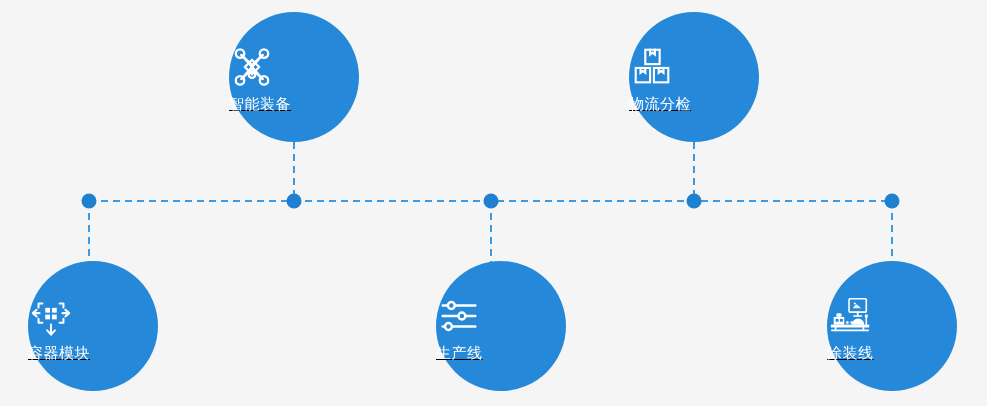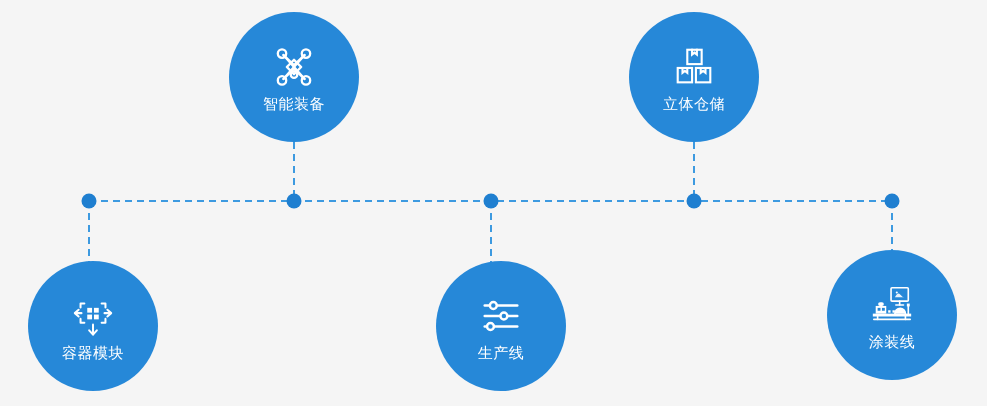--- a/index.html
+++ b/index.html
@@ -41,23 +41,23 @@
   }
   
   .node {
     position: absolute;
     width: 130px;
     height: 130px;
     border-radius: 50%;
     background: #2688d8;
     display: flex;
     flex-direction: column;
-    align-items: center;
     justify-content: center;
     box-sizing: border-box;
+    text-decoration: underline;
   }
   .node .node-icon {
     width: 46px;
     height: 46px;
     display: flex;
     align-items: center;
     justify-content: center;
     margin-bottom: 6px;
   }
   .node .node-icon svg {
@@ -70,21 +70,21 @@
     font-size: 15px;
     line-height: 1;
     letter-spacing: 0.5px;
     white-space: nowrap;
   }
   
   #node-smart-equipment { left: 229px; top: 12px; }
   #node-stereo-warehouse { left: 629px; top: 12px; }
   #node-logistics-sorting { left: 28px; top: 261px; }
   #node-production-line { left: 436px; top: 261px; }
-  #node-painting-line { left: 827px; top: 250px; }
+  #node-painting-line { left: 827px; top: 261px; }
 </style>
 </head>
 <body>
 
 <div id="diagram">
 
   <svg id="connectors" viewBox="0 0 987 406" xmlns="http://www.w3.org/2000/svg">
 
     <line x1="89" y1="201" x2="892" y2="201" stroke="#3d9ae0" stroke-width="2" stroke-dasharray="7 5"></line>
 
@@ -137,21 +137,21 @@
         <rect x="17" y="6" width="15" height="15"></rect>
         <path d="M22 6 v5 l2.5 -2 2.5 2 V6"></path>
 
         <rect x="7" y="25" width="15" height="15"></rect>
         <path d="M12 25 v5 l2.5 -2 2.5 2 V25"></path>
 
         <rect x="26" y="25" width="15" height="15"></rect>
         <path d="M31 25 v5 l2.5 -2 2.5 2 V25"></path>
       </svg>
     </span>
-    <span class="node-label">立体仓储</span>
+    <span class="node-label">物流分检</span>
   </div>
 
   <div class="node" id="node-logistics-sorting">
     <span class="node-icon">
       <svg viewBox="0 0 48 48" fill="none" stroke="#ffffff" stroke-width="2.1" stroke-linecap="round" stroke-linejoin="round">
 
         <path d="M15 11 h-4 v4"></path>
         <path d="M33 11 h4 v4"></path>
         <path d="M15 31 h-4 v-4"></path>
         <path d="M33 31 h4 v-4"></path>

